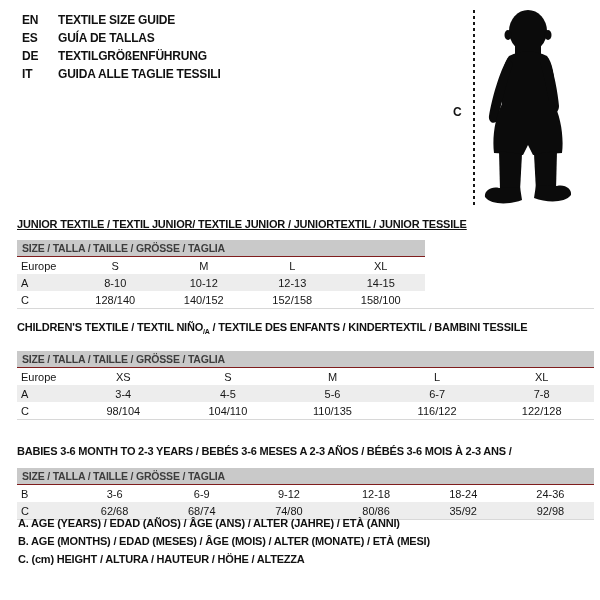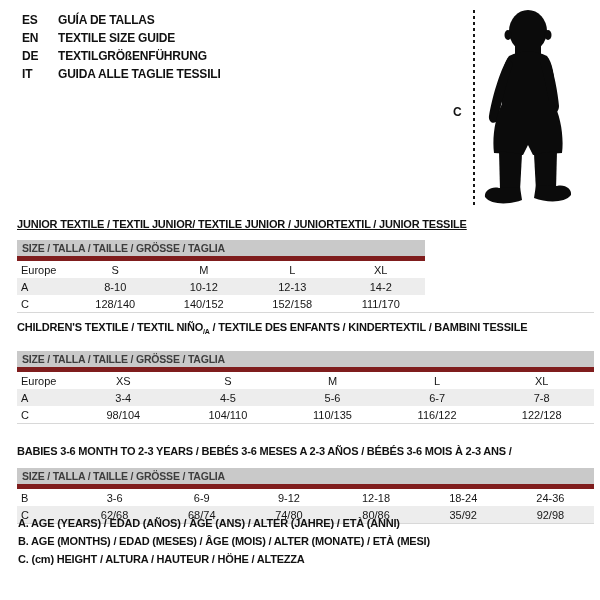--- a/index.html
+++ b/index.html
@@ -24,45 +24,45 @@
   #sec-babies{top:443px;}
   .section-title{font-weight:700;font-size:11px;line-height:13px;letter-spacing:-0.2px;white-space:nowrap;}
   #sec-babies .section-title{line-height:16px;}
   #sec-junior .section-title{margin-bottom:9px;text-decoration:underline;}
   #sec-children .section-title{margin-bottom:13px;}
   #sec-babies .section-title{margin-bottom:9px;}
   .sub{font-size:7px;vertical-align:sub;}
 
   .tbl-wrap{width:577px;}
   #sec-junior .tbl-wrap{width:408px;}
-  .size-bar{height:16px;line-height:16px;background:#c9c9c9;border-bottom:5px solid #7f1d1d;
+  .size-bar{height:16px;line-height:16px;background:#c9c9c9;border-bottom:1px solid #7f1d1d;
     color:#3d3d3d;font-weight:700;font-size:10.5px;padding-left:5px;letter-spacing:-0.2px;}
   .size-table{width:100%;border-collapse:collapse;table-layout:fixed;}
   .size-table td{height:17px;padding:0;font-size:11px;text-align:center;color:#161616;}
   .size-table td.row-label{width:50px;text-align:left;padding-left:4px;}
   .size-table tr.shaded td{background:#ededed;}
   .section-rule{height:0;border-top:1px solid #d8d8d8;}
 
   
   .notes{position:absolute;left:18px;top:514px;}
   .note-line{height:18px;line-height:18px;font-weight:700;font-size:11px;letter-spacing:-0.2px;white-space:nowrap;}
 </style>
 </head>
 <body>
 
 <div class="page">
 
   <div class="lang-block" id="lang-block">
       <div class="lang-row">
+        <span class="lang-code">EN</span>
+        <span class="lang-label">TEXTILE SIZE GUIDE</span>
+      </div>
+      <div class="lang-row">
         <span class="lang-code">ES</span>
         <span class="lang-label">GUÍA DE TALLAS</span>
-      </div>
-      <div class="lang-row">
-        <span class="lang-code">EN</span>
-        <span class="lang-label">TEXTILE SIZE GUIDE</span>
       </div>
       <div class="lang-row">
         <span class="lang-code">DE</span>
         <span class="lang-label">TEXTILGRÖßENFÜHRUNG</span>
       </div>
       <div class="lang-row">
         <span class="lang-code">IT</span>
         <span class="lang-label">GUIDA ALLE TAGLIE TESSILI</span>
       </div>
     </div>
@@ -101,28 +101,28 @@
                 <td>S</td>
                 <td>M</td>
                 <td>L</td>
                 <td>XL</td>
               </tr>
               <tr class="shaded">
                 <td class="row-label">A</td>
                 <td>8-10</td>
                 <td>10-12</td>
                 <td>12-13</td>
-                <td>14-2</td>
+                <td>14-15</td>
               </tr>
               <tr>
                 <td class="row-label">C</td>
                 <td>128/140</td>
                 <td>140/152</td>
                 <td>152/158</td>
-                <td>111/170</td>
+                <td>158/100</td>
               </tr>
             </tbody>
           </table>
         </div>
         <div class="section-rule"></div>
       </div>
       <div class="section" id="sec-children">
         <div class="section-title">
           <div><span>CHILDREN'S TEXTILE / TEXTIL NIÑO</span><span class="sub">/A</span><span> / TEXTILE DES ENFANTS / KINDERTEXTIL / BAMBINI TESSILE</span></div>
         </div>

